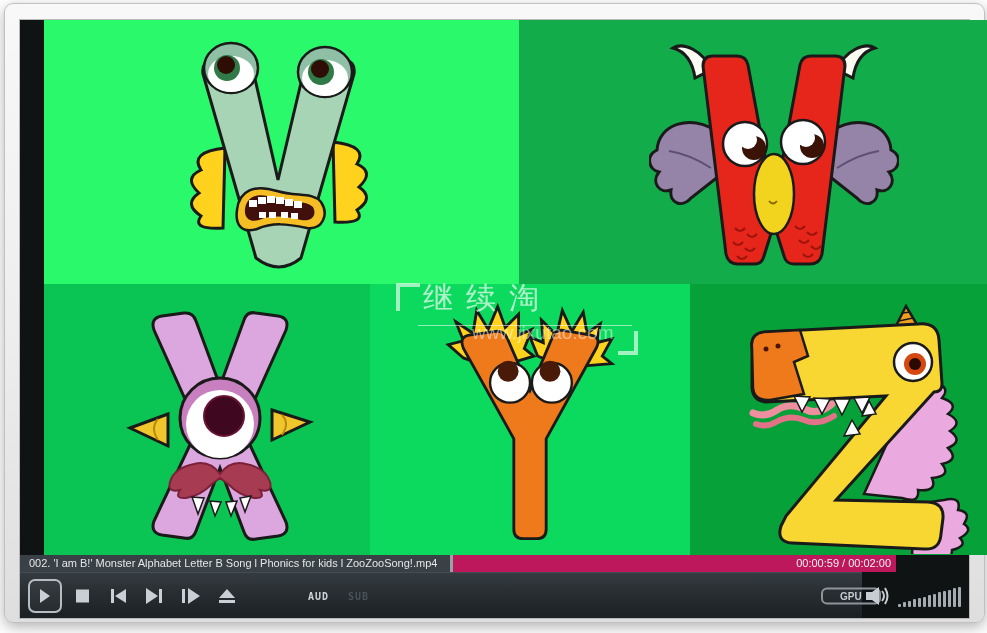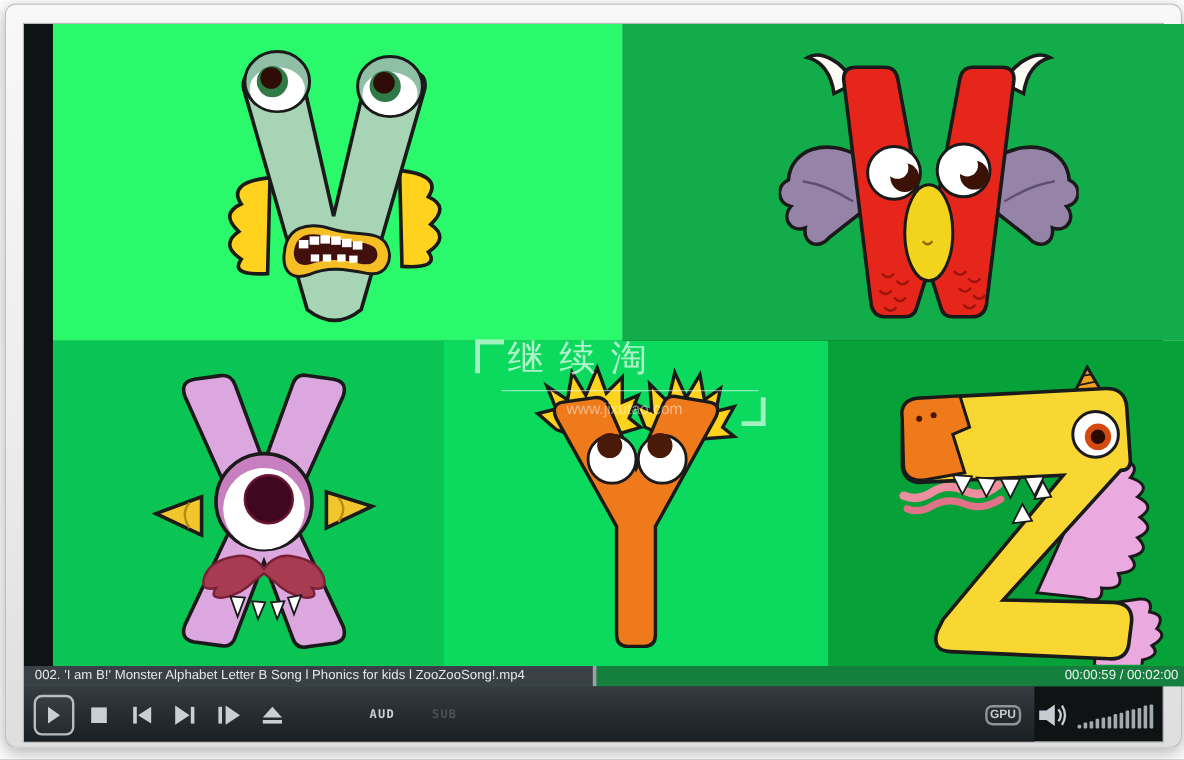--- a/index.html
+++ b/index.html
@@ -26,23 +26,23 @@
   .m-z{left:692px;top:284px;width:250px;height:250px;}
   
   .watermark{position:absolute;left:352px;top:261px;width:242px;height:78px;pointer-events:none;}
   .wm-open{position:absolute;left:0;top:2px;width:20px;height:24px;
     border-left:4px solid rgba(255,255,255,.62);border-top:4px solid rgba(255,255,255,.62);}
   .wm-close{position:absolute;right:0;top:50px;width:16px;height:20px;
     border-right:4px solid rgba(255,255,255,.62);border-bottom:4px solid rgba(255,255,255,.62);}
   .wm-cn{position:absolute;left:27px;top:-3px;font-size:30px;letter-spacing:13px;
     color:rgba(255,255,255,.68);white-space:nowrap;}
   .wm-line{position:absolute;left:22px;top:44px;width:214px;border-top:1px solid rgba(255,255,255,.55);}
-  .wm-url{position:absolute;left:76px;top:52px;font-size:13px;color:rgba(255,255,255,.48);white-space:nowrap;}
-  
-  .titlebar{position:relative;width:967px;height:17px;background:#15803d;overflow:hidden;cursor:pointer;text-decoration:underline;}
+  .wm-url{position:absolute;left:76px;top:41px;font-size:19px;color:rgba(255,255,255,.48);white-space:nowrap;}
+  
+  .titlebar{position:relative;width:876px;height:17px;background:#be185d;overflow:hidden;cursor:pointer;text-decoration:underline;}
   .seek-progress{position:absolute;left:0;top:0;height:100%;background:#3a4146;}
   .seek-playhead{position:absolute;top:0;width:3px;height:100%;background:#99a0a6;}
   .tb-filename{position:absolute;left:9px;top:0;line-height:17px;font-size:11px;color:#e3e7e9;white-space:nowrap;}
   .tb-time{position:absolute;right:5px;top:0;line-height:17px;font-size:11px;color:#eef1f3;white-space:nowrap;}
   
   .controls{position:relative;width:842px;height:46px;
     background:linear-gradient(180deg,#353c41 0%,#272d31 45%,#1b2024 100%);
     border-top:1px solid #454d53;box-sizing:border-box;}
   .ctl{position:absolute;top:50%;transform:translateY(-50%);cursor:pointer;display:flex;align-items:center;}
   .playbox{left:8px;width:30px;height:30px;border:2px solid #b6bdc2;border-radius:7px;
@@ -54,22 +54,22 @@
   .stopbtn{left:56px;width:13px;height:13px;background:#c9cfd4;}
   .prevbtn{left:91px;gap:1px;}
   .nextbtn{left:126px;gap:1px;}
   .stepbtn{left:162px;gap:3px;}
   .ejectbtn{left:199px;flex-direction:column;gap:2px;}
   .tri-u{width:0;height:0;border-bottom:9px solid #c9cfd4;border-left:8px solid transparent;border-right:8px solid transparent;}
   .ejbar{width:16px;height:3px;background:#c9cfd4;}
   .lbl{position:absolute;top:50%;transform:translateY(-50%);
     font-family:"DejaVu Sans Mono", monospace;font-size:10px;font-weight:bold;letter-spacing:1px;}
   .aud{left:288px;color:#ccd3d8;cursor:pointer;}
-  .sub{left:340px;color:#49535b;cursor:pointer;}
-  .gpu{left:801px;border:2px solid #8d959b;border-radius:6px;padding:1px 2px;
+  .sub{left:328px;color:#49535b;cursor:pointer;}
+  .gpu{left:801px;border:2px solid #8d959b;border-radius:6px;padding:1px 17px;
     font-size:10px;font-weight:bold;color:#c6cdd2;font-family:"Liberation Sans",sans-serif;}
   .speaker{left:845px;}
   .volume{left:878px;display:flex;align-items:flex-end;gap:2px;height:22px;}
   .vbar{width:3px;background:#a3abb1;border-radius:1px;display:inline-block;}
 </style>
 </head>
 <body>
 
 <div class="window">
   <div class="content">

